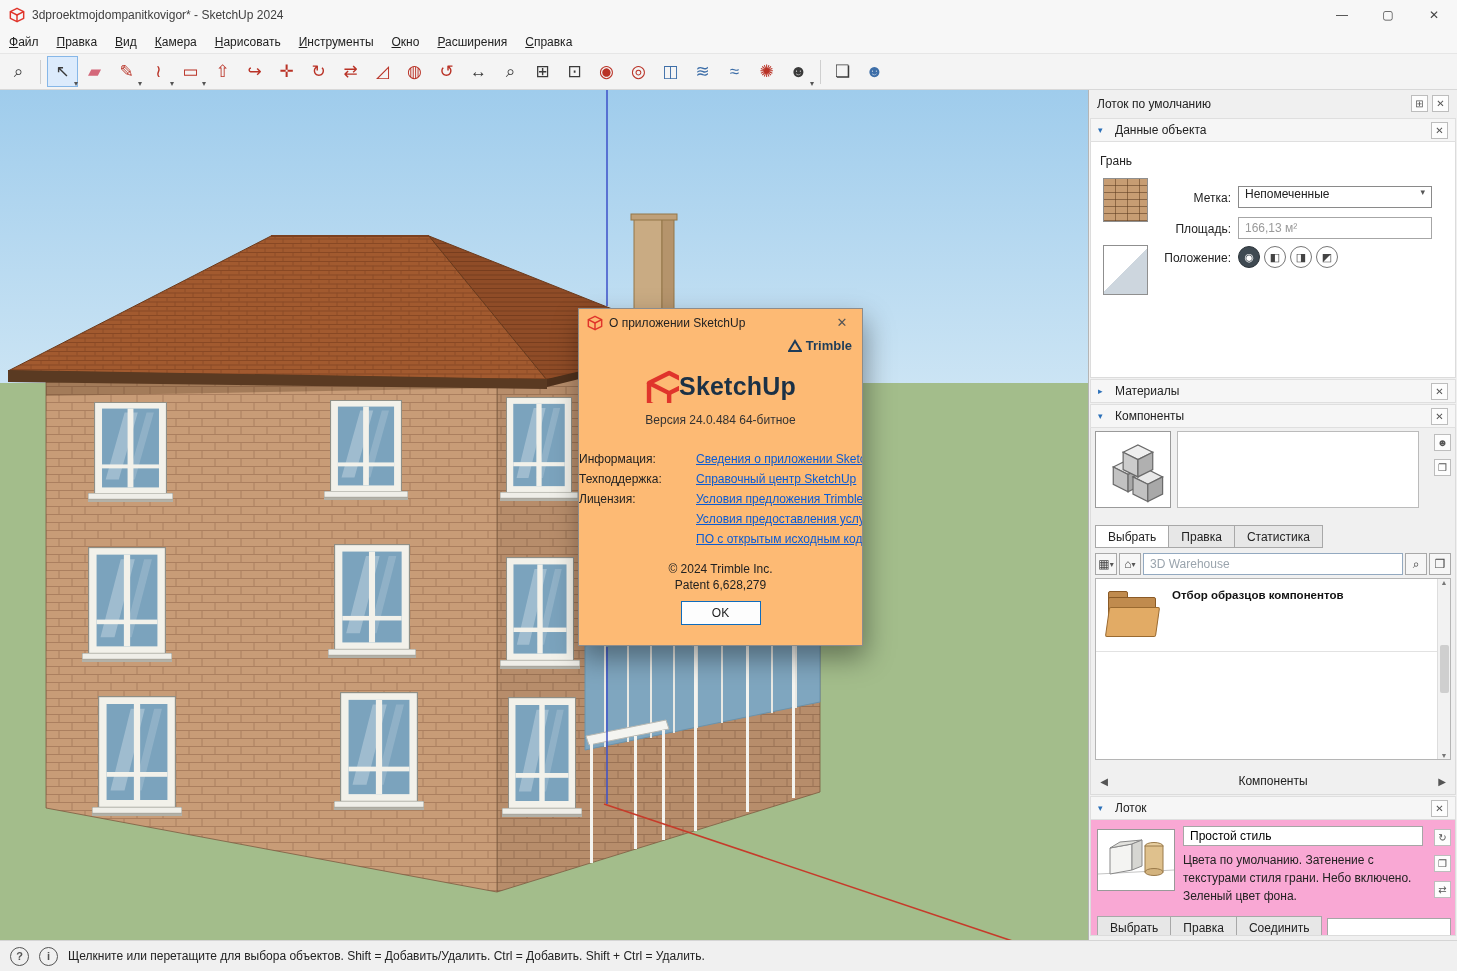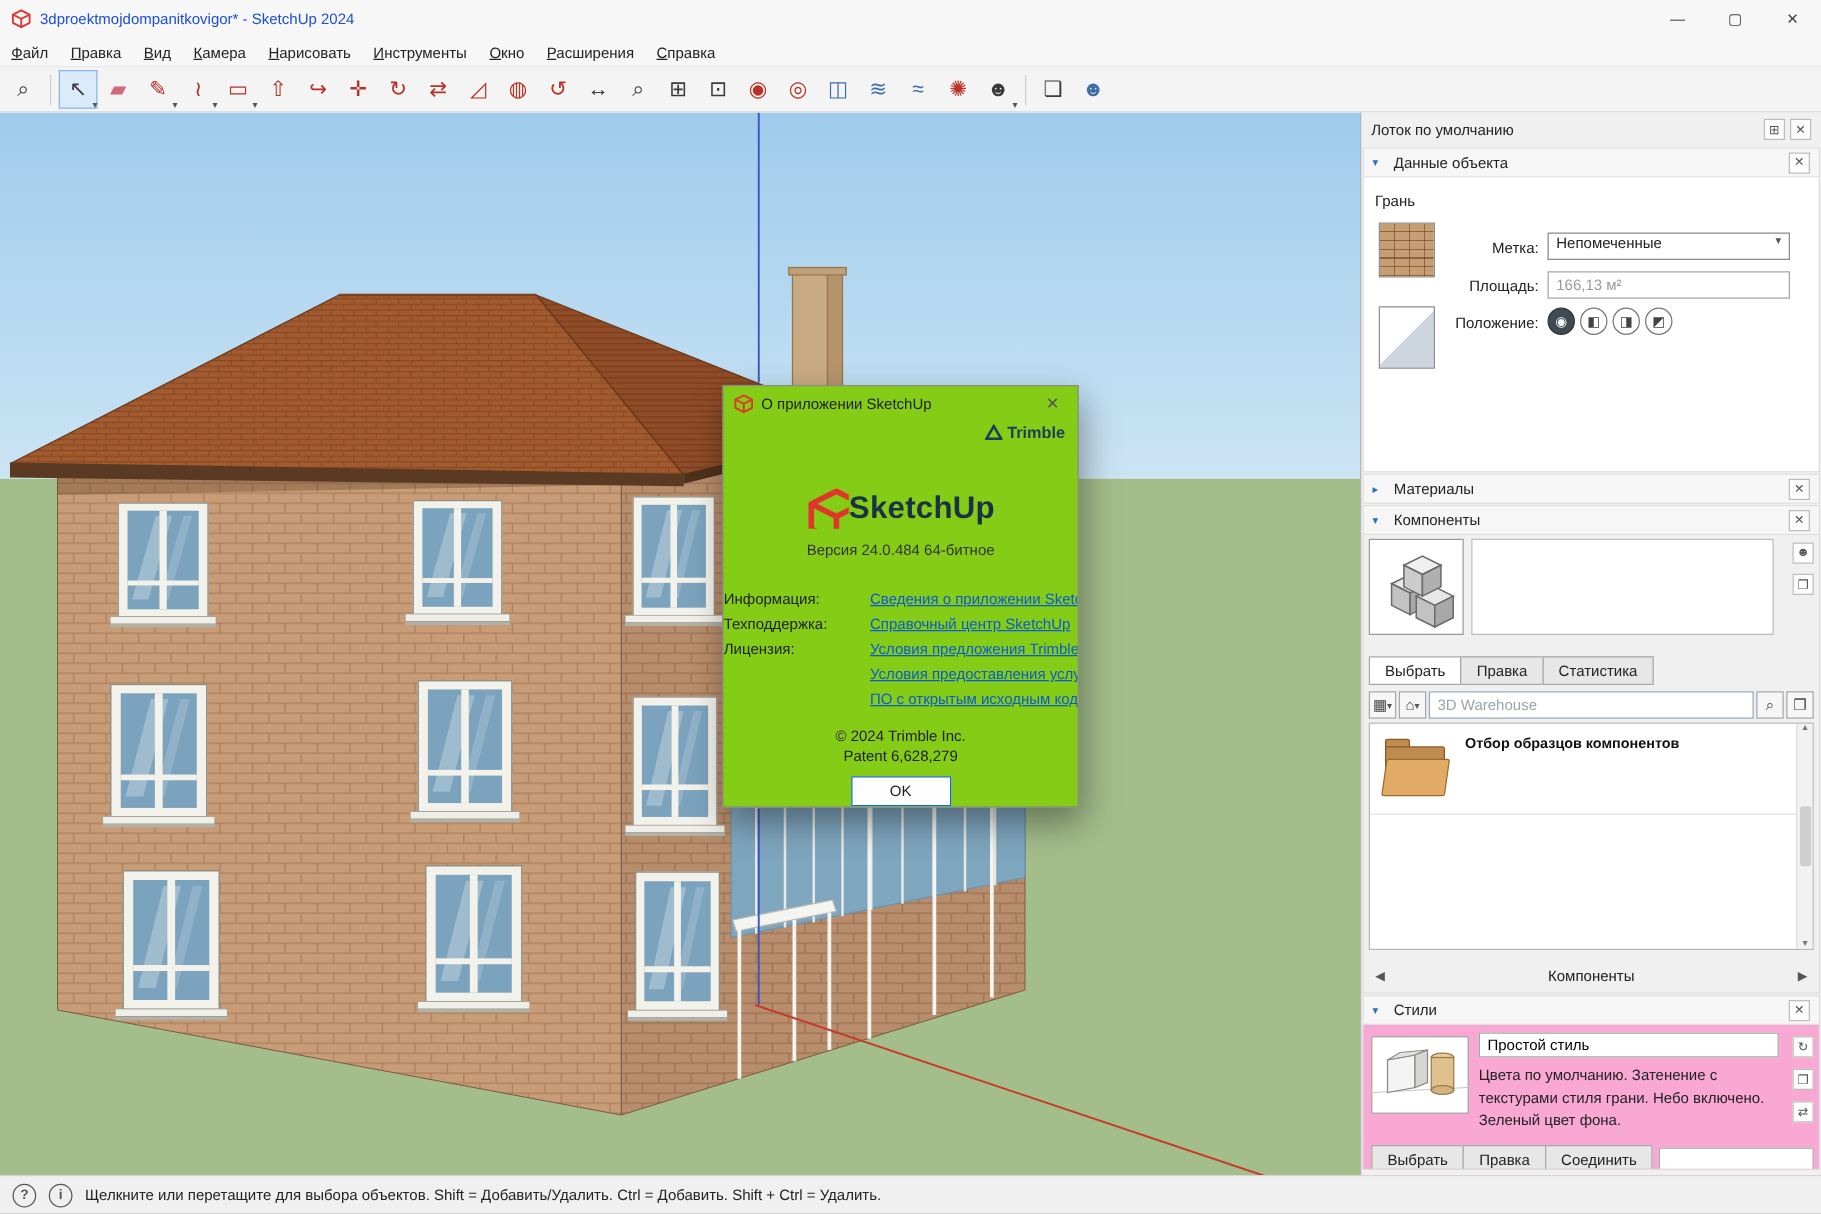--- a/index.html
+++ b/index.html
@@ -1,21 +1,21 @@
 <!DOCTYPE html>
 <html><head>
 <meta charset="utf-8">
 <style>
   *{margin:0;padding:0;box-sizing:border-box}
   body{font-family:"Liberation Sans",sans-serif;background:#444;}
   .window{position:relative;width:1457px;height:971px;background:#f0f0f0;overflow:hidden;font-size:12px;color:#222}
 
   
   .titlebar{height:30px;display:flex;align-items:center;gap:7px;background:#f7f7f7;padding-left:9px}
-  .titlebar .ttl{font-size:12px;color:#1d4ed8}
+  .titlebar .ttl{font-size:12px;color:#404040}
   .controls{margin-left:auto;display:flex;height:100%}
   .ctrl{width:46px;height:100%;display:flex;align-items:center;justify-content:center;font-size:12px;color:#444;background:none;border:none;cursor:default}
   .ico16{width:16px;height:16px;display:block}
 
   
   .menubar{height:24px;display:flex;align-items:center;background:#f7f7f7;border-bottom:1px solid #e6e6e6}
   .menu-item{display:inline-block;padding:4px 9px;font-size:12px;color:#222;cursor:default}
   .menu-item::first-letter{text-decoration:underline}
 
   
@@ -25,25 +25,25 @@
   .tool.active{background:#dcebfc;border-color:#86b7e8}
   .tool .dd{position:absolute;right:-1px;bottom:-2px;font-size:8px;color:#555}
   .tsep{width:1px;height:24px;background:#cfcfcf;margin:0 5px;flex:none}
 
   
   .main{position:absolute;top:90px;left:0;right:0;bottom:31px;display:flex}
   .viewport{position:relative;width:1088px;height:100%;flex:none;overflow:hidden}
   .viewport svg.scene{display:block}
 
   
-  .dialog{position:absolute;left:578px;top:218px;width:285px;height:338px;background:#84cc16;border:1px solid #8c8c8c;box-shadow:3px 12px 26px rgba(0,0,0,.38)}
+  .dialog{position:absolute;left:578px;top:218px;width:285px;height:338px;background:#fdba74;border:1px solid #8c8c8c;box-shadow:3px 12px 26px rgba(0,0,0,.38)}
   .dlg-titlebar{height:27px;display:flex;align-items:center;gap:6px;padding:0 8px}
   .dlg-close{margin-left:auto;border:none;background:none;font-size:13px;color:#555;width:24px;height:24px;cursor:default}
   .trimble{display:flex;justify-content:flex-end;align-items:center;gap:4px;padding:2px 10px 0 0;color:#1d3c59;font-weight:700;font-size:13px}
-  .dlg-logo-row{display:flex;justify-content:center;align-items:center;gap:0;margin-top:36px}
+  .dlg-logo-row{display:flex;justify-content:center;align-items:center;gap:0;margin-top:16px}
   .ico34{width:34px;height:34px;display:block}
   .dlg-app-name{font-size:25px;font-weight:700;color:#1b3146;letter-spacing:.2px}
   .dlg-version{text-align:center;margin-top:10px;color:#333;font-size:12px}
   .dlg-info{margin-top:22px}
   .info-row{display:flex;white-space:nowrap;overflow:hidden;line-height:20px}
   .info-lbl{width:117px;flex:none;text-align:left;padding-right:5px;color:#222}
   .info-lnk{color:#0b5bd3;text-decoration:underline;cursor:pointer}
   .dlg-copy{text-align:center;margin-top:13px}
   .dlg-pat{text-align:center;margin-top:2px}
   .dlg-ok{display:block;margin:9px auto 0;width:80px;height:24px;background:#fdfdfd;border:1px solid #0f6cbd;font-size:12px;color:#222;cursor:default}
@@ -503,21 +503,21 @@
         </div>
         <div class="comp-footer">
           <button class="arrbtn">◀</button>
           <span class="fl">Компоненты</span>
           <button class="arrbtn">▶</button>
         </div>
       </div>
 
       <div class="sec-h">
         <span class="chev">▾</span>
-        <span class="t">Стили</span>
+        <span class="t">Лоток</span>
         <span class="mini">✕</span>
       </div>
       <div class="panel styles-body">
         <div class="style-thumb">
           <svg viewBox="0 0 76 60" width="76" height="60">
             <rect width="76" height="60" fill="#ffffff"></rect>
             <line x1="0" y1="44" x2="76" y2="40" stroke="#c5c5c5"></line>
             <polygon points="12,18 34,14 34,40 12,44" fill="#f4f4f2" stroke="#888"></polygon>
             <polygon points="12,18 22,12 44,10 34,14" fill="#e2e2de" stroke="#888"></polygon>
             <polygon points="34,14 44,10 44,36 34,40" fill="#d6d6d2" stroke="#888"></polygon>

